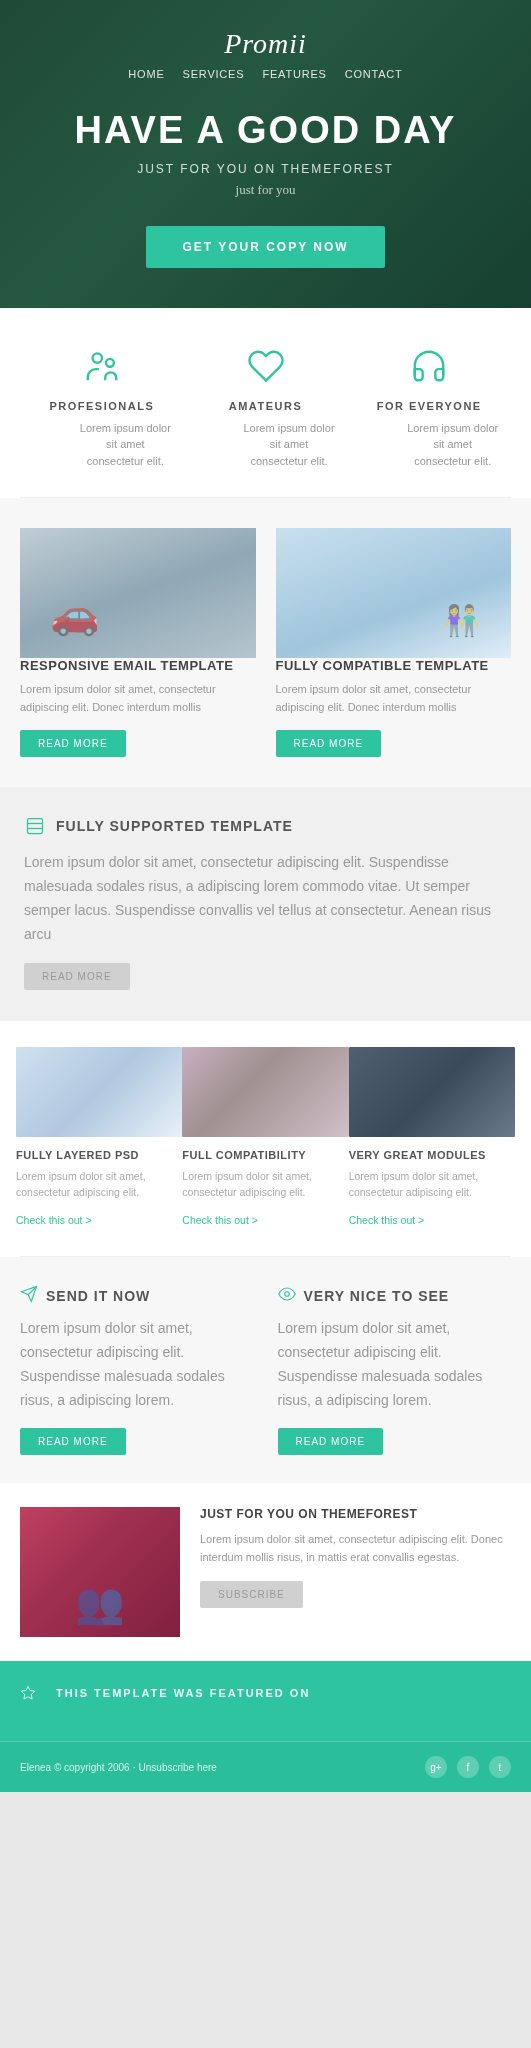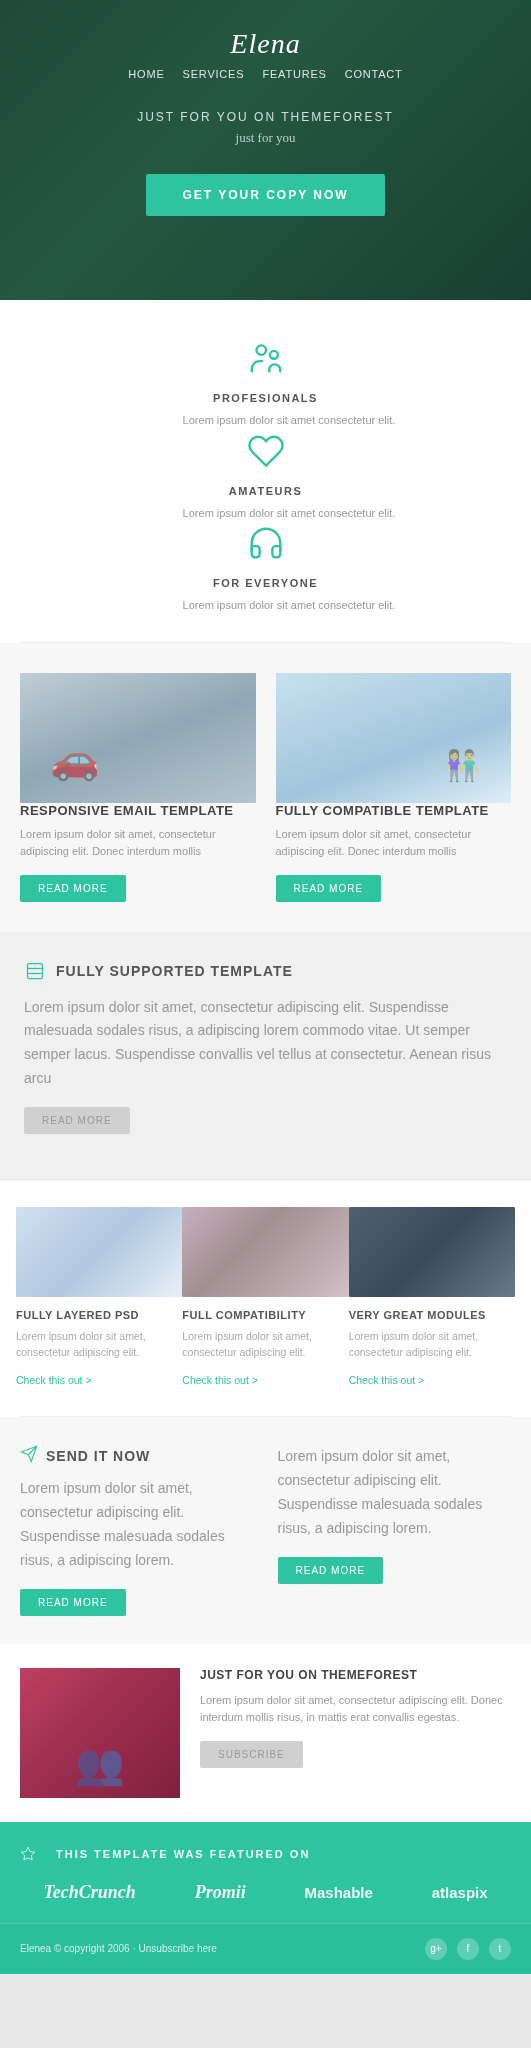--- a/index.html
+++ b/index.html
@@ -27,39 +27,39 @@
     .hero > * { position: relative; z-index: 1; }
     .logo { font-family: Georgia, 'Times New Roman', serif; font-style: italic; color: #fff; font-size: 28px; letter-spacing: 1px; margin-bottom: 8px; }
     .nav { display: flex; gap: 18px; justify-content: space-between; margin-bottom: 30px; }
     .nav a { color: rgba(255,255,255,0.85); font-size: 11px; text-decoration: none; letter-spacing: 0.8px; text-transform: uppercase; }
     .hero-title { font-size: 38px; font-weight: 900; color: #fff; letter-spacing: 2px; text-transform: uppercase; line-height: 1.1; margin-bottom: 10px; }
     .hero-sub { color: rgba(255,255,255,0.8); font-size: 12px; letter-spacing: 2px; text-transform: uppercase; margin-bottom: 6px; }
     .hero-script { font-family: Georgia, serif; color: rgba(255,255,255,0.7); font-size: 13px; margin-bottom: 28px; }
     .cta-btn { background: #2ec4a0; color: #fff; border: none; padding: 14px 36px; font-size: 12px; letter-spacing: 2px; text-transform: uppercase; font-weight: bold; cursor: pointer; border-radius: 2px; }
 
     
-    .features-row { background: #fff; padding: 36px 20px 28px; display: flex; gap: 0; flex-direction: column; }
+    .features-row { background: #fff; padding: 36px 20px 28px; display: flex; gap: 0; }
     .feature-col { flex: 1; text-align: center; padding: 0 12px; }
     .feature-icon { width: 44px; height: 44px; margin: 0 auto 12px; display: flex; align-items: center; justify-content: center; }
     .feature-icon svg { width: 38px; height: 38px; stroke: #2ec4a0; fill: none; stroke-width: 1.5; }
     .feature-title { font-size: 11px; letter-spacing: 1.5px; font-weight: bold; color: #555; text-transform: uppercase; margin-bottom: 8px; }
     .feature-desc { font-size: 11px; color: #999; line-height: 1.5; margin-left: 47px; }
 
     
     .divider { height: 1px; background: #eee; margin: 0 20px; }
 
     
     .two-col { background: #f7f7f7; padding: 30px 20px; display: flex; gap: 20px; }
     .col-half { flex: 1; }
     .col-title { font-size: 13px; font-weight: bold; color: #444; text-transform: uppercase; letter-spacing: 0.5px; margin-bottom: 8px; }
     .col-desc { font-size: 11px; color: #999; line-height: 1.6; margin-bottom: 14px; }
     .read-more-btn { background: #2ec4a0; color: #fff; border: none; padding: 8px 18px; font-size: 10px; letter-spacing: 1px; text-transform: uppercase; cursor: pointer; border-radius: 2px; }
 
     
-    .full-supported { background: #f0f0f0; padding: 28px 24px 47px; }
+    .full-supported { background: #f0f0f0; padding: 28px 24px 31px; }
     .section-title-row { display: flex; align-items: center; gap: 10px; margin-bottom: 14px; }
     .section-icon { width: 22px; height: 22px; display: flex; align-items: center; justify-content: center; }
     .section-icon svg { width: 20px; height: 20px; stroke: #2ec4a0; fill: none; stroke-width: 1.5; }
     .section-title { font-size: 14px; font-weight: bold; color: #555; text-transform: uppercase; letter-spacing: 1px; }
     .section-desc { font-size: 14px; color: #999; line-height: 1.7; margin-bottom: 16px; }
     .read-more-btn-gray { background: #d0d0d0; color: #999; border: none; padding: 8px 18px; font-size: 10px; letter-spacing: 1px; text-transform: uppercase; cursor: pointer; border-radius: 2px; }
 
     
     .three-col { background: #fff; padding: 26px 16px 28px; display: flex; }
     .col-third { flex: 1; }
@@ -105,27 +105,28 @@
     .img-group { width: 160px; min-width: 160px; height: 130px; background: linear-gradient(135deg, #c04060 0%, #a03050 40%, #802040 100%); position: relative; overflow: hidden; }
     .img-group::after { content: '👥'; position: absolute; bottom: 10px; left: 50%; transform: translateX(-50%); font-size: 40px; opacity: 0.4; }
   </style>
 </head>
 <body>
 
 <div class="wrapper">
 
   <div class="hero">
     <div class="hero-bg"></div>
-    <div class="logo">Elena</div>
+    <div class="logo">Promii</div>
     <nav class="nav">
       <a>HOME</a>
       <a>SERVICES</a>
       <a>FEATURES</a>
       <a>CONTACT</a>
     </nav>
+    <h1 class="hero-title">HAVE A GOOD DAY</h1>
     <p class="hero-sub">JUST FOR YOU ON THEMEFOREST</p>
     <p class="hero-script">just for you</p>
     <button class="cta-btn">GET YOUR COPY NOW</button>
   </div>
 
   <div class="features-row">
     <div class="feature-col">
       <div class="feature-icon">
         <svg viewBox="0 0 24 24">
             <circle cx="9" cy="7" r="3"></circle>
@@ -222,20 +223,29 @@
               <line x1="22" y1="2" x2="11" y2="13"></line>
               <polygon points="22 2 15 22 11 13 2 9 22 2"></polygon>
             </svg>
         </div>
         <div class="section-title">SEND IT NOW</div>
       </div>
       <div class="section-desc">Lorem ipsum dolor sit amet, consectetur adipiscing elit. Suspendisse malesuada sodales risus, a adipiscing lorem.</div>
       <button class="read-more-btn">Read more</button>
     </div>
     <div class="col-half-text">
+      <div class="send-title-row">
+        <div class="send-icon">
+          <svg viewBox="0 0 24 24">
+              <path d="M1 12s4-8 11-8 11 8 11 8-4 8-11 8-11-8-11-8z"></path>
+              <circle cx="12" cy="12" r="3"></circle>
+            </svg>
+        </div>
+        <div class="section-title">VERY NICE TO SEE</div>
+      </div>
       <div class="section-desc">Lorem ipsum dolor sit amet, consectetur adipiscing elit. Suspendisse malesuada sodales risus, a adipiscing lorem.</div>
       <button class="read-more-btn">Read more</button>
     </div>
   </div>
 
   <div class="bottom-feature">
     <div class="img-group"></div>
     <div class="bf-content">
       <div class="bf-title">JUST FOR YOU ON THEMEFOREST</div>
       <div class="bf-desc">Lorem ipsum dolor sit amet, consectetur adipiscing elit. Donec interdum mollis risus, in mattis erat convallis egestas.</div>
@@ -243,26 +253,20 @@
     </div>
   </div>
 
   <div class="footer-featured">
     <div class="footer-featured-title">
       <svg viewBox="0 0 24 24" width="16" height="16" style="stroke:rgba(255,255,255,0.8);fill:none;stroke-width:1.5;flex-shrink:0;">
           <polygon points="12 2 15.09 8.26 22 9.27 17 14.14 18.18 21.02 12 17.77 5.82 21.02 7 14.14 2 9.27 8.91 8.26 12 2"></polygon>
         </svg>
       <span class="footer-featured-label">THIS TEMPLATE WAS FEATURED ON</span>
     </div>
-    <div class="footer-logos">
-      <span class="footer-logo">TechCrunch</span>
-      <span class="footer-logo">Promii</span>
-      <span class="footer-logo footer-logo-sans">Mashable</span>
-      <span class="footer-logo footer-logo-sans">atlaspix</span>
-    </div>
   </div>
   <div class="footer-bottom">
     <span class="footer-bottom-left">Elenea © copyright 2006 · Unsubscribe here</span>
     <div class="footer-social">
       <div class="social-icon">g+</div>
       <div class="social-icon">f</div>
       <div class="social-icon">t</div>
     </div>
   </div>
 

